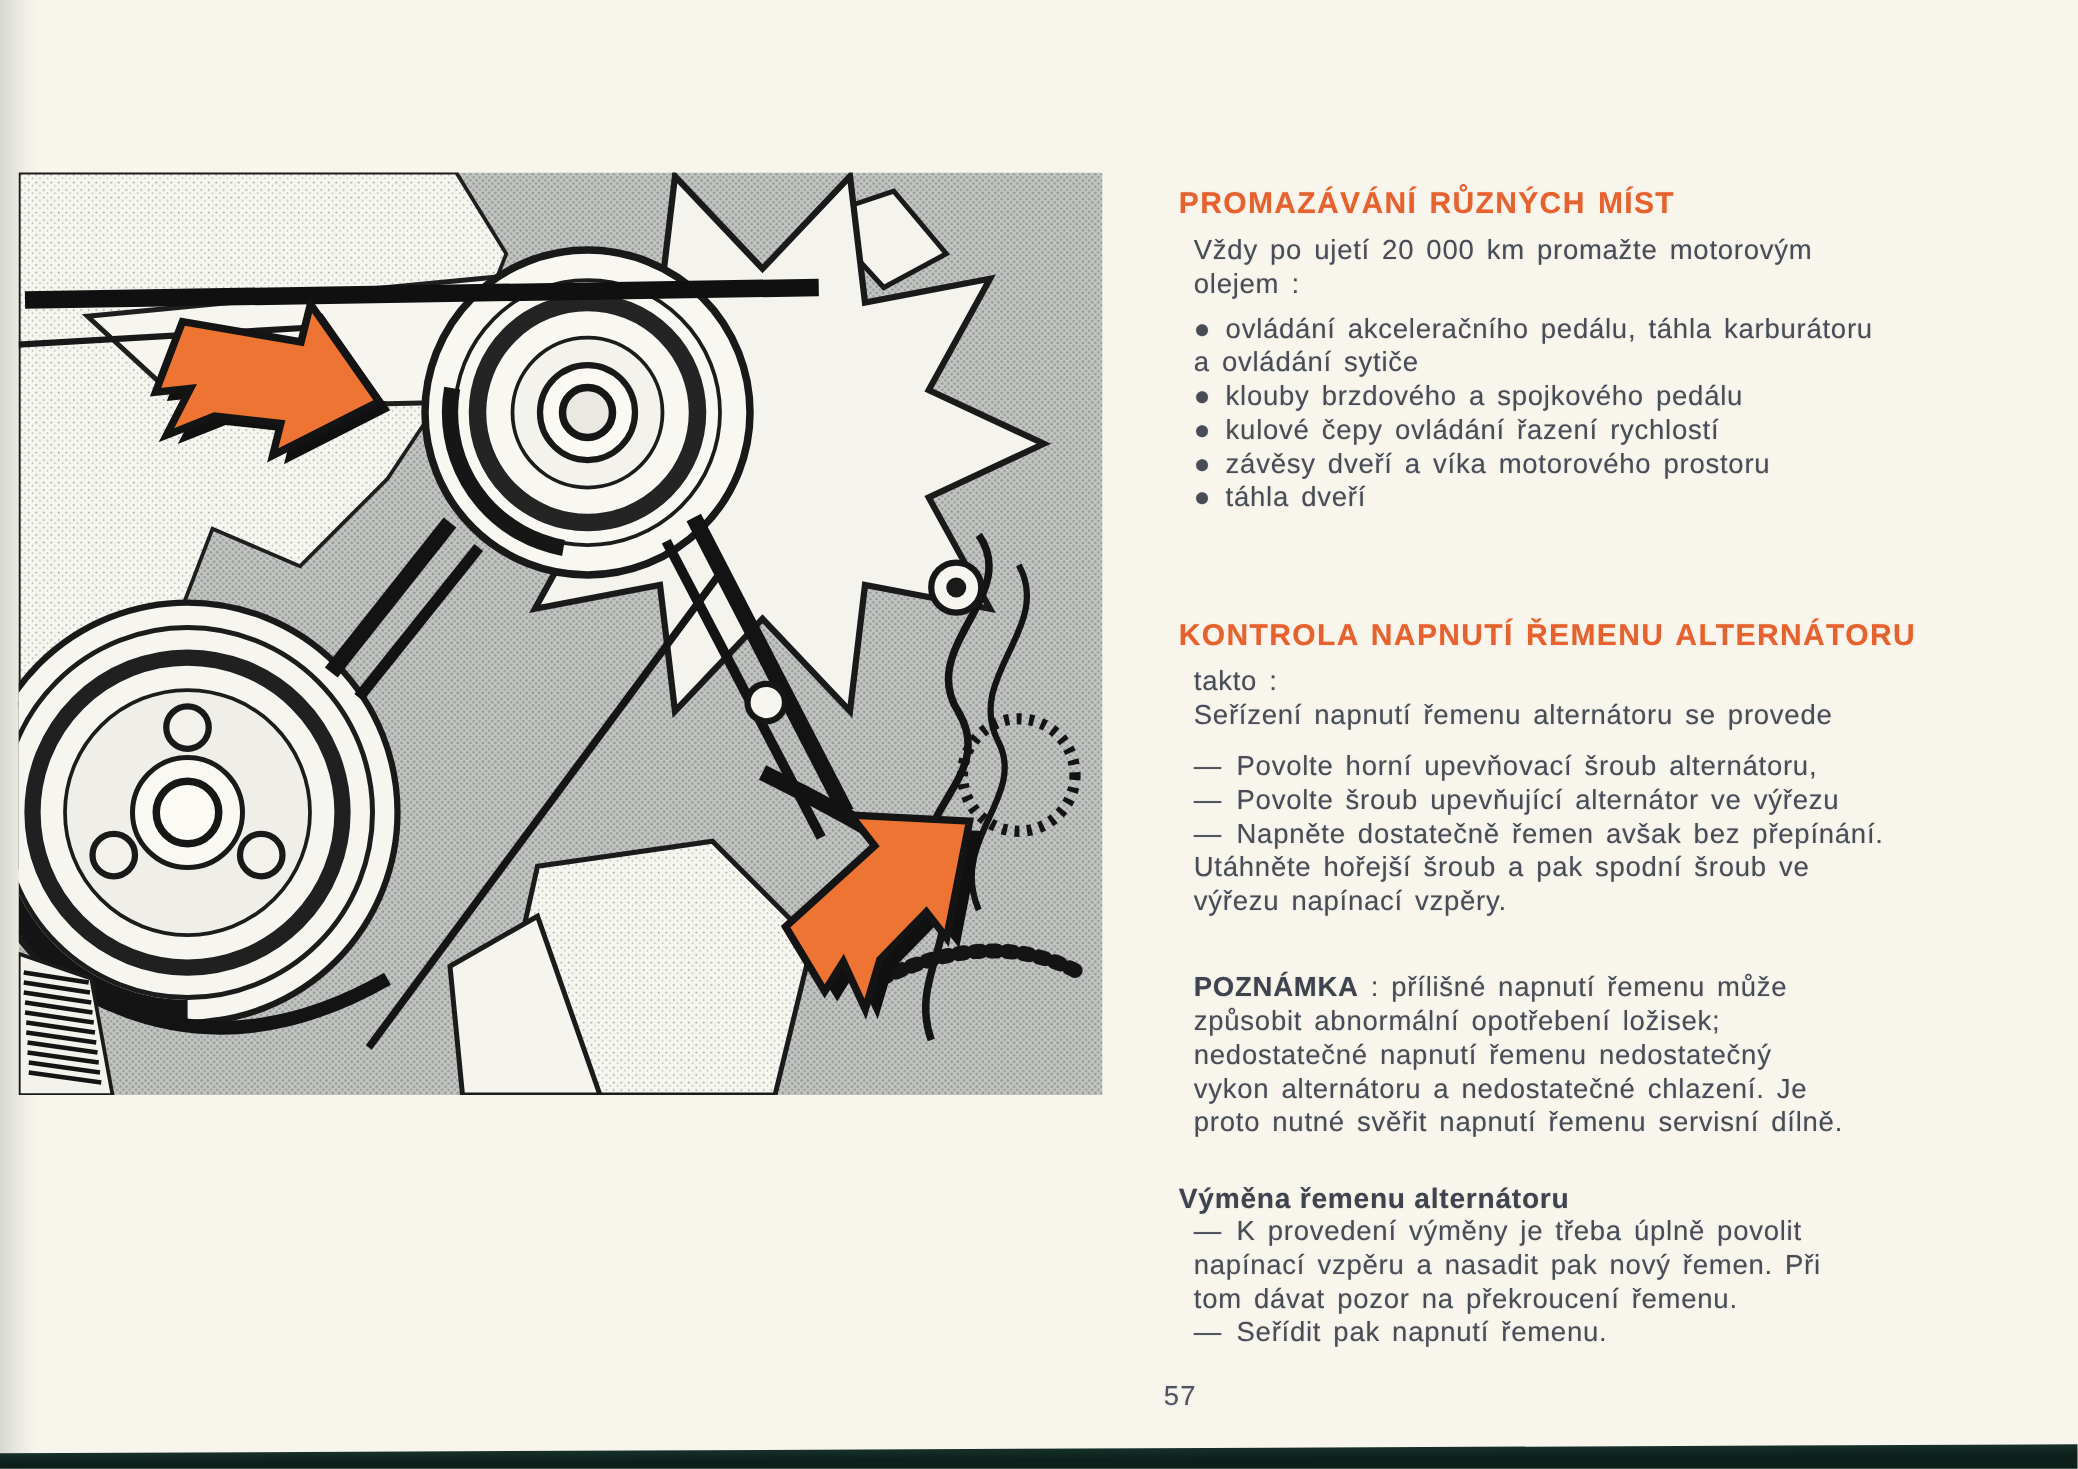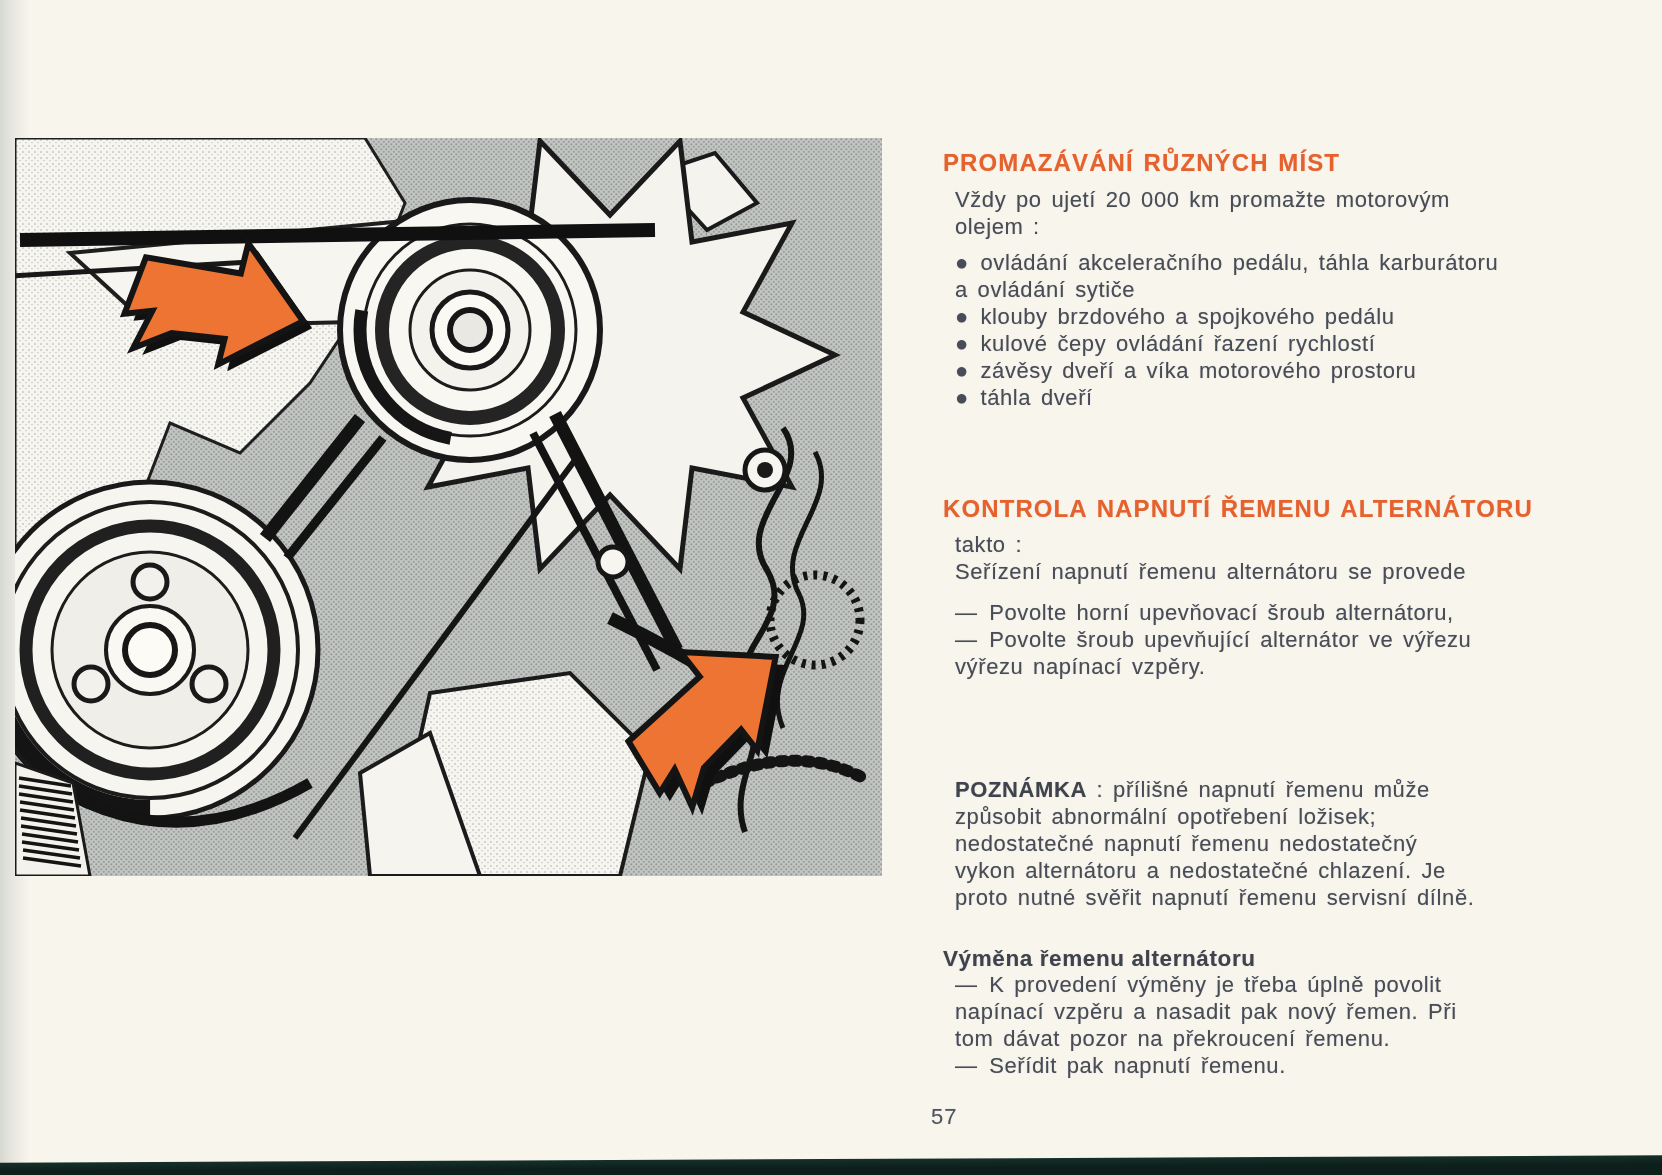--- a/index.html
+++ b/index.html
@@ -174,20 +174,22 @@
 <div class="tblock" style="top:531px">
 
 <div class="ln">takto :</div>
     <div class="ln">Seřízení napnutí řemenu alternátoru se provede</div>
   </div>
 
 <div class="tblock" style="top:599px">
 
 <div class="ln">— Povolte horní upevňovací šroub alternátoru,</div>
     <div class="ln">— Povolte šroub upevňující alternátor ve výřezu</div>
+    <div class="ln">— Napněte dostatečně řemen avšak bez přepínání.</div>
+    <div class="ln">Utáhněte hořejší šroub a pak spodní šroub ve</div>
     <div class="ln">výřezu napínací vzpěry.</div>
   </div>
 
 <div class="tblock" style="top:776px">
   <div class="ln"><span class="note-label">POZNÁMKA</span><span> : přílišné napnutí řemenu může</span></div>
   <div>
 
   <div class="ln">způsobit abnormální opotřebení ložisek;</div>
       <div class="ln">nedostatečné napnutí řemenu nedostatečný</div>
       <div class="ln">vykon alternátoru a nedostatečné chlazení. Je</div>

